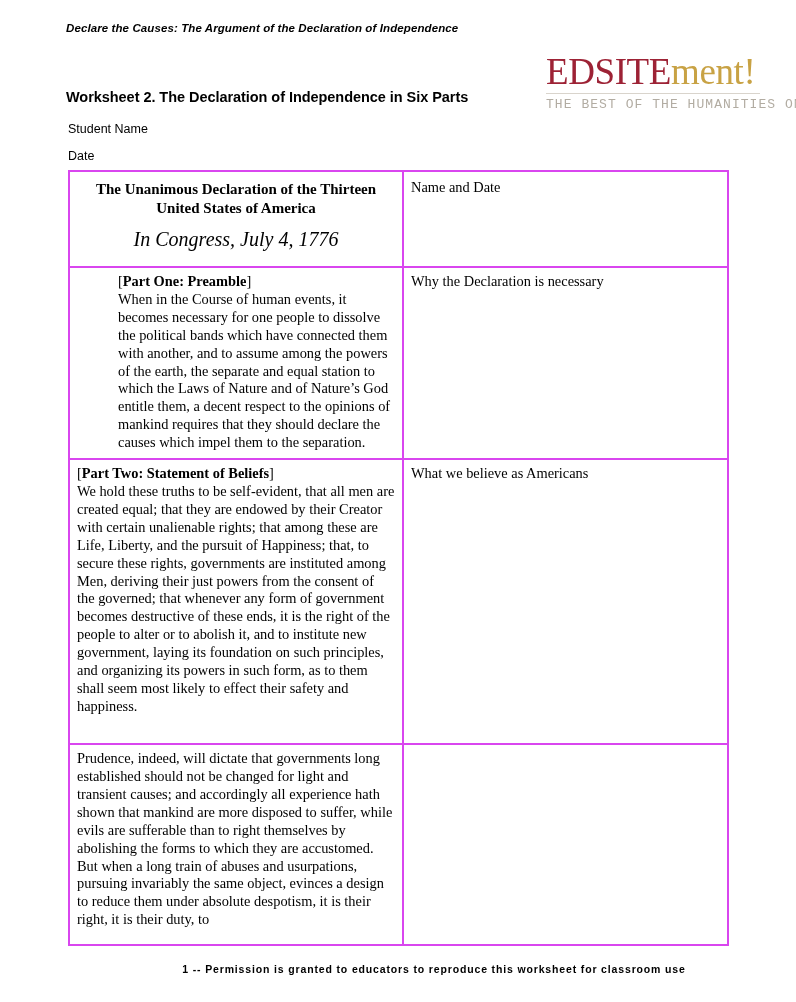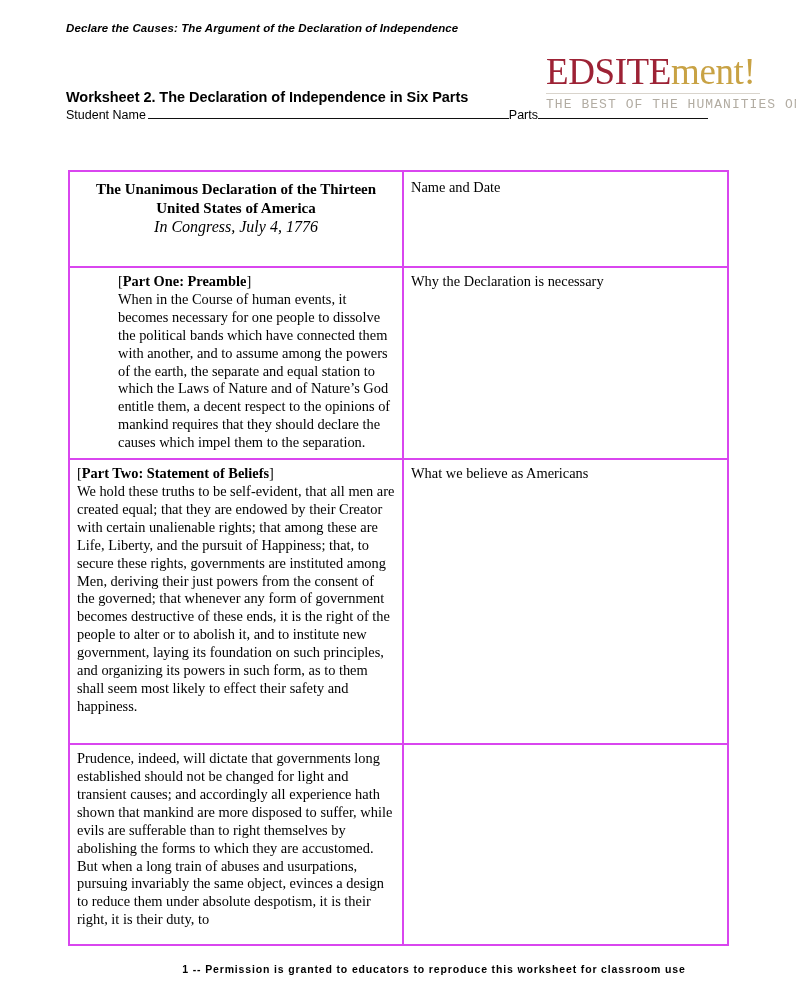--- a/index.html
+++ b/index.html
@@ -77,27 +77,28 @@
     font-family: "Liberation Sans", sans-serif;
     font-weight: bold;
     font-size: 14.5px;
     letter-spacing: -0.05px;
     white-space: nowrap;
   }
 
   .namerow {
     position: absolute;
     left: 66px;
-    top: 106px;
+    top: 122px;
     width: 642px;
     font-family: "Liberation Sans", sans-serif;
     font-size: 12.5px;
     display: flex;
     align-items: baseline;
     white-space: nowrap;
+    flex-direction: column;
   }
   .namerow .lbl { flex: 0 0 auto; }
   .rule-fill {
     flex: 1 1 auto;
     border-bottom: 1px solid #111;
     height: 12px;
     margin: 0 0 0 2px;
   }
   .rule-date {
     flex: 0 0 170px;
@@ -131,21 +132,22 @@
   .tbl td.cR { border-right-width: 2px; }
 
   .r1 .cL { text-align: center; padding-top: 8px; height: 80px; }
   .t-main {
     font-weight: bold;
     font-size: 15px;
     line-height: 19px;
   }
   .t-sub {
     font-style: italic;
-    font-size: 16px;
+    font-size: 20px;
+    margin-top: 13px;
   }
   .r1 .cR { padding-top: 7px; }
 
   .part-tag { font-weight: bold; }
 
   .r2 .cL { height: 168px; padding-left: 48px; }
   .r3 .cL { height: 272px; margin-top: 12px; }
   .r4 .cL { height: 188px; }
 
   .clip { overflow: hidden; }
@@ -176,21 +178,21 @@
     <div class="logo-word"><span class="logo-ed">EDSITE</span><span class="logo-ment">ment!</span></div>
     <div class="logo-rule"></div>
     <div class="logo-tag">THE BEST OF THE HUMANITIES ON THE WEB</div>
   </div>
 
   <div class="wtitle">Worksheet 2. The Declaration of Independence in Six Parts</div>
 
   <div class="namerow">
     <span class="lbl">Student Name</span>
     <span class="rule-fill"></span>
-    <span class="lbl">Parts</span>
+    <span class="lbl">Date</span>
     <span class="rule-date"></span>
   </div>
 
   <table class="tbl">
     <tbody>
       <tr class="r1">
         <td class="cL">
           <div class="t-main">The Unanimous Declaration of the Thirteen United States of America</div>
           <div class="t-sub">In Congress, July 4, 1776</div>
         </td>

